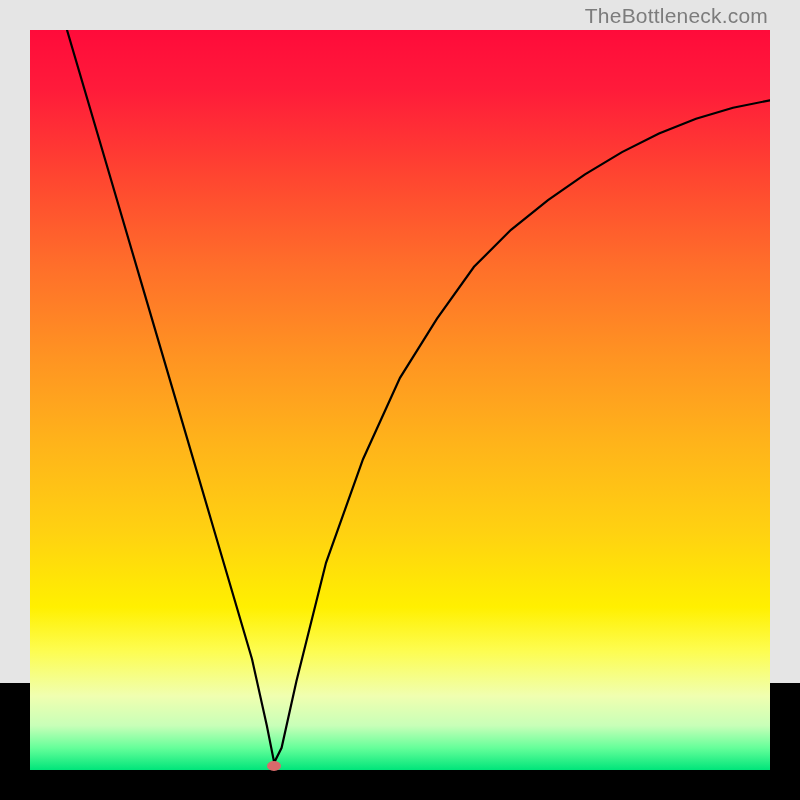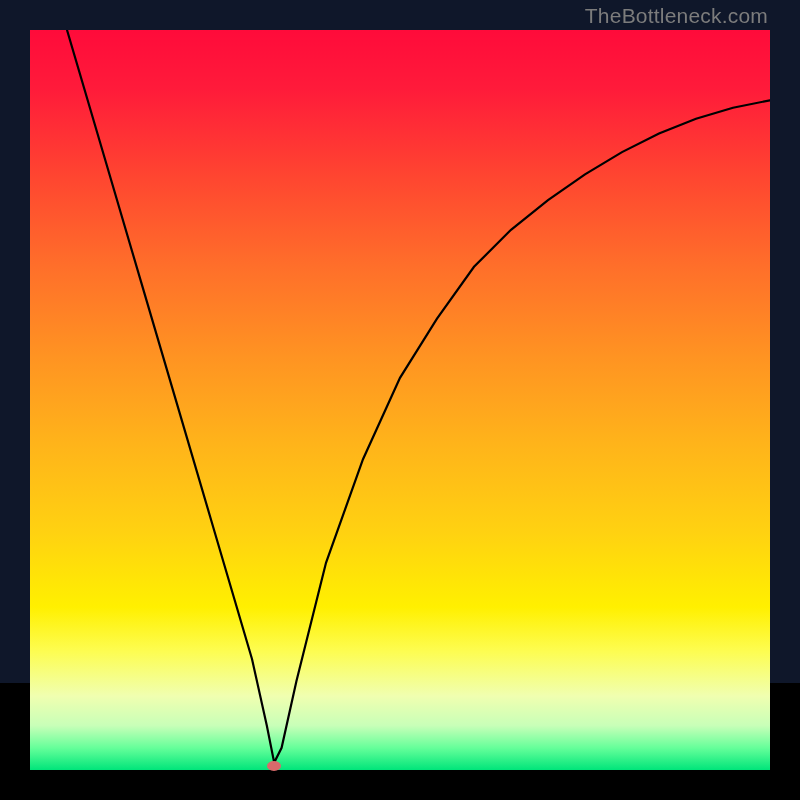--- a/index.html
+++ b/index.html
@@ -8,21 +8,21 @@
     width: 800px;
     height: 800px;
     background: #000;
     overflow: hidden;
     font-family: Arial, Helvetica, sans-serif;
   }
   .outer {
     position: relative;
     width: 800px;
     height: 683px;
-    background: #0f172a;
+    background: #e5e5e5;
   }
   .plot {
     position: absolute;
     left: 30px;
     top: 30px;
     width: 740px;
     height: 740px;
     background: linear-gradient(to bottom,
       #ff0b3a 0%,
       #ff1b3a 8%,

